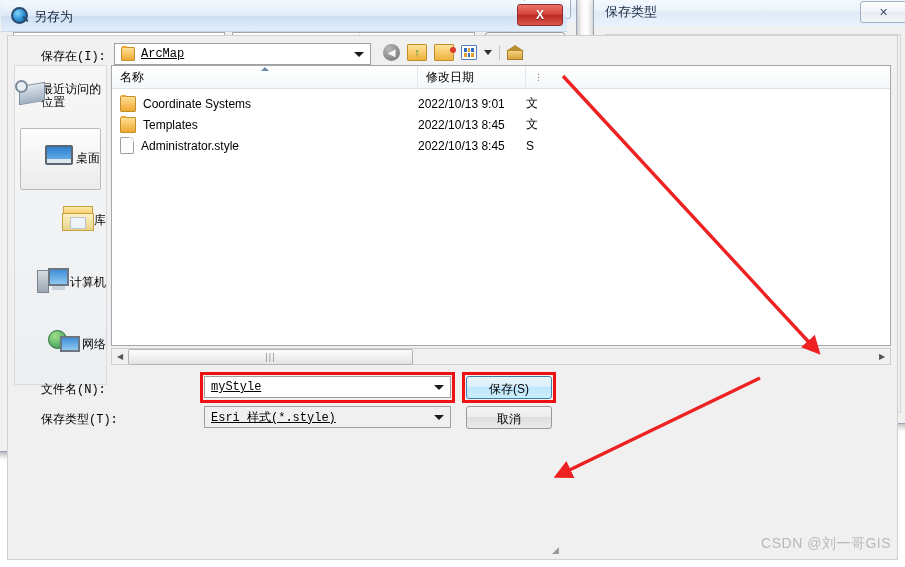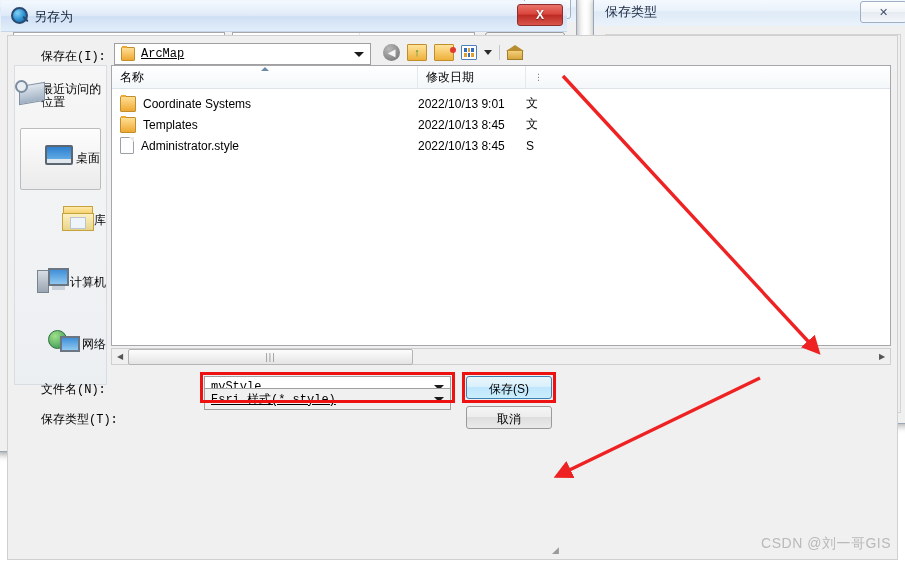--- a/index.html
+++ b/index.html
@@ -656,21 +656,21 @@
         <div class="hs-btn" style="margin-left:auto;">▶</div>
       </div>
 
       <div class="sa-label" style="left:33px; top:345px;">文件名(N):</div>
       <div class="sa-combo" style="left:196px; top:340px; width:247px;">
         <span>myStyle</span>
         <span class="combo-arrow"></span>
       </div>
 
       <div class="sa-label" style="left:33px; top:375px;">保存类型(T):</div>
-      <div class="sa-combo grey" style="left:196px; top:352px; width:247px;">
+      <div class="sa-combo grey" style="left:196px; top:370px; width:247px;">
         <span>Esri 样式(*.style)</span>
         <span class="combo-arrow"></span>
       </div>
 
       <div class="btn focused" style="left:458px; top:340px; width:86px; height:23px;">
         <span>保存(S)</span>
       </div>
       <div class="btn" style="left:458px; top:370px; width:86px; height:23px;">
         <span>取消</span>
       </div>

